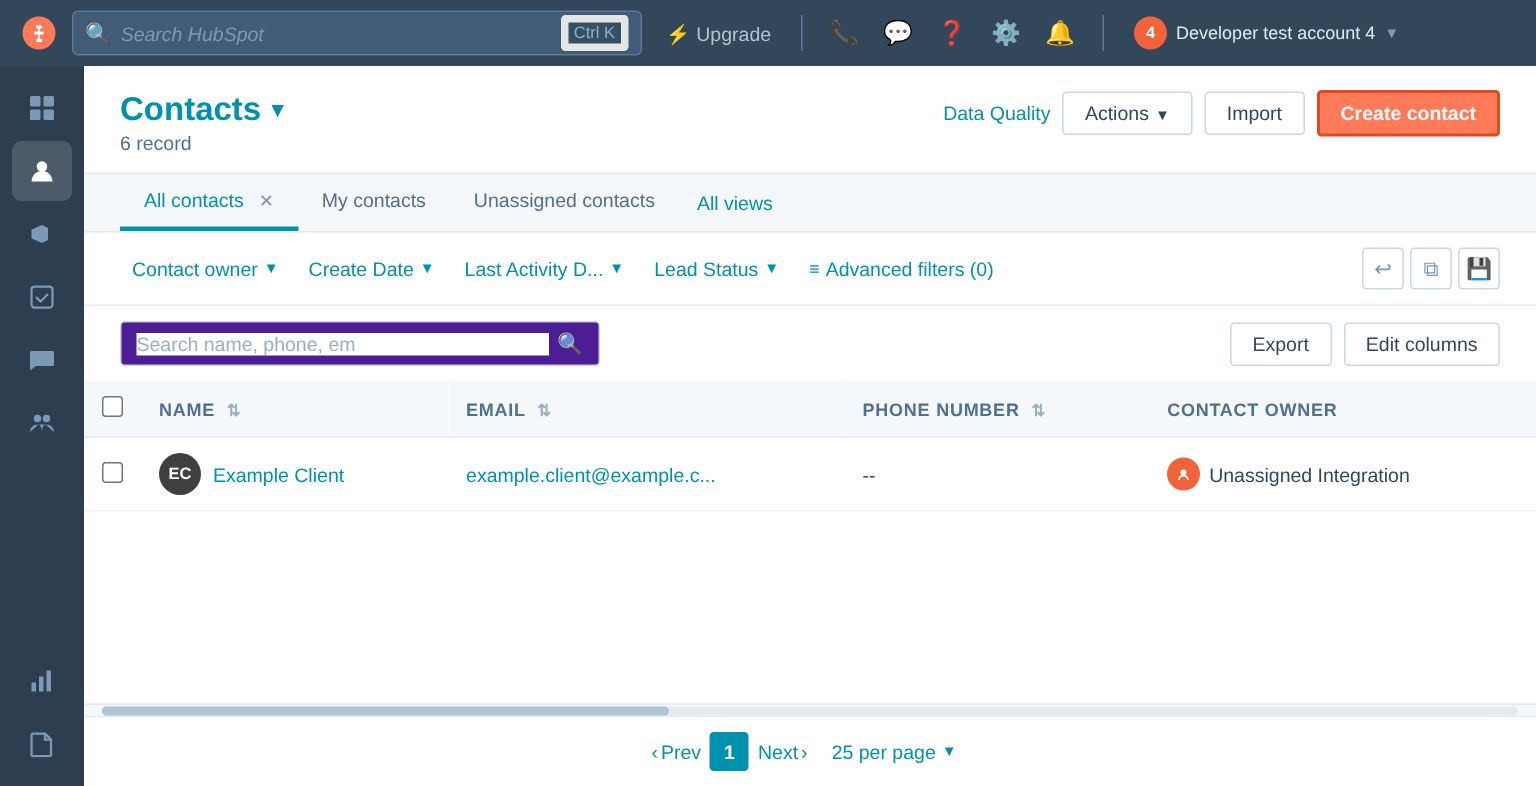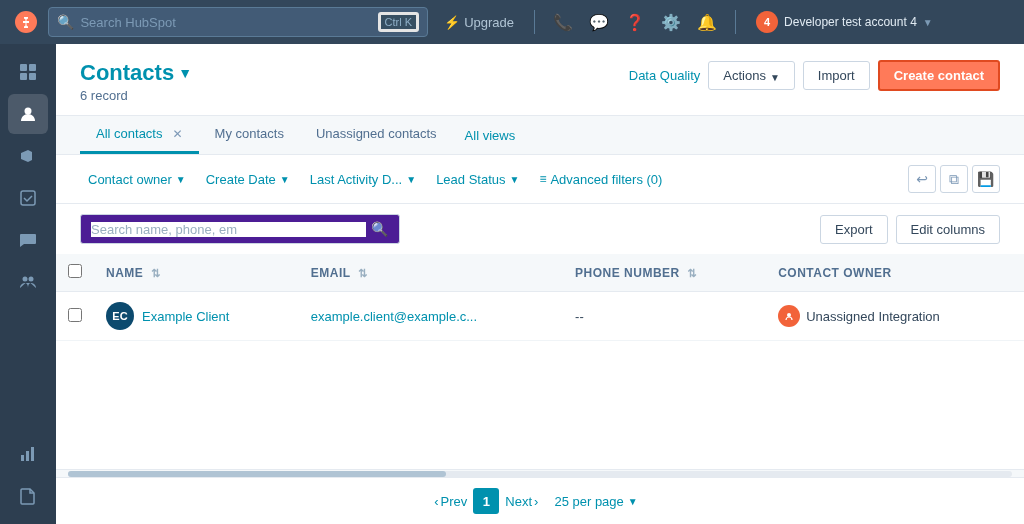--- a/index.html
+++ b/index.html
@@ -2,23 +2,23 @@
 <html><head>
   <meta charset="utf-8">
   <style>
     * { box-sizing: border-box; margin: 0; padding: 0; }
     body { font-family: -apple-system, BlinkMacSystemFont, 'Segoe UI', Helvetica, Arial, sans-serif; font-size: 14px; background: #f5f8fa; display: flex; flex-direction: column; height: 524px; width: 1024px; overflow: hidden; }
 
     
     .top-nav { background: #33475b; height: 44px; display: flex; align-items: center; padding: 0 12px; gap: 8px; flex-shrink: 0; }
     .hubspot-logo { width: 28px; height: 28px; display: flex; align-items: center; justify-content: center; flex-shrink: 0; }
     .search-bar { background: #425b76; border: 1px solid #5a7a96; border-radius: 4px; height: 30px; display: flex; align-items: center; padding: 0 8px; gap: 6px; flex: 1; max-width: 380px; }
-    .search-bar input { background: transparent; border: none; outline: none; color: #b0c4d4; font-size: 13px; flex: 1; }
+    .search-bar input { background: transparent; border: none; outline: none; color: #b0c4d4; font-size: 13px; flex: 1; font-style: italic; }
     .search-bar input::placeholder { color: #7c9ab5; }
-    .search-shortcut { background: #374f62; border: 3px solid #e5e5e5; border-radius: 3px; color: #8fafc7; font-size: 11px; padding: 1px 4px; display: flex; gap: 3px; }
+    .search-shortcut { background: #374f62; border: 5px solid #e5e5e5; border-radius: 3px; color: #8fafc7; font-size: 11px; padding: 1px 4px; display: flex; gap: 3px; }
     .nav-icons { display: flex; align-items: center; gap: 4px; }
     .nav-icon-btn { width: 32px; height: 32px; display: flex; align-items: center; justify-content: center; color: #b0c4d4; border-radius: 4px; cursor: pointer; font-size: 16px; }
     .nav-divider { width: 1px; height: 24px; background: #5a7a96; margin: 0 4px; }
     .upgrade-btn { display: flex; align-items: center; gap: 4px; color: #b0c4d4; font-size: 13px; cursor: pointer; padding: 4px 8px; border-radius: 4px; }
     .account-btn { display: flex; align-items: center; gap: 6px; color: #e0eaf2; font-size: 13px; cursor: pointer; padding: 4px 8px; border-radius: 4px; }
     .account-btn .account-dot { width: 22px; height: 22px; background: #f2633a; border-radius: 50%; display: flex; align-items: center; justify-content: center; color: white; font-size: 11px; font-weight: bold; }
 
     
     .app-body { display: flex; flex: 1; overflow: hidden; }
 
@@ -71,21 +71,21 @@
     
     .table-wrap { flex: 1; overflow: auto; }
     table { width: 100%; border-collapse: collapse; }
     thead tr { background: #f5f8fa; border-bottom: 1px solid #e5eaf0; }
     th { padding: 10px 12px; text-align: left; font-size: 12px; font-weight: 600; color: #516f90; text-transform: uppercase; letter-spacing: 0.5px; white-space: nowrap; }
     th.sortable { cursor: pointer; }
     th .sort-arrows { color: #99afc0; margin-left: 4px; font-size: 11px; }
     td { padding: 10px 12px; font-size: 13px; color: #33475b; border-bottom: 1px solid #f0f4f7; vertical-align: middle; }
     .checkbox-cell { width: 36px; }
     .contact-name { display: flex; align-items: center; gap: 8px; }
-    .contact-avatar { width: 28px; height: 28px; border-radius: 50%; background: #0c4a6e; display: flex; align-items: center; justify-content: center; color: white; font-size: 11px; font-weight: 600; flex-shrink: 0; }
+    .contact-avatar { width: 28px; height: 28px; border-radius: 50%; background: #404040; display: flex; align-items: center; justify-content: center; color: white; font-size: 11px; font-weight: 600; flex-shrink: 0; }
     .contact-link { color: #0091ae; cursor: pointer; text-decoration: none; font-weight: 500; }
     .email-link { color: #0091ae; cursor: pointer; }
     .owner-cell { display: flex; align-items: center; gap: 6px; }
     .owner-icon { width: 22px; height: 22px; background: #f2633a; border-radius: 50%; display: flex; align-items: center; justify-content: center; color: white; font-size: 10px; }
     .scrollbar-row { height: 8px; background: #f5f8fa; border-top: 1px solid #e5eaf0; position: relative; }
     .scrollbar-track { height: 6px; background: #e5eaf0; border-radius: 3px; margin: 1px 12px; }
     .scrollbar-thumb { height: 6px; width: 40%; background: #b0c4d4; border-radius: 3px; }
 
     
     .pagination { display: flex; align-items: center; justify-content: center; gap: 8px; padding: 10px 24px; border-top: 1px solid #e5eaf0; background: white; }

